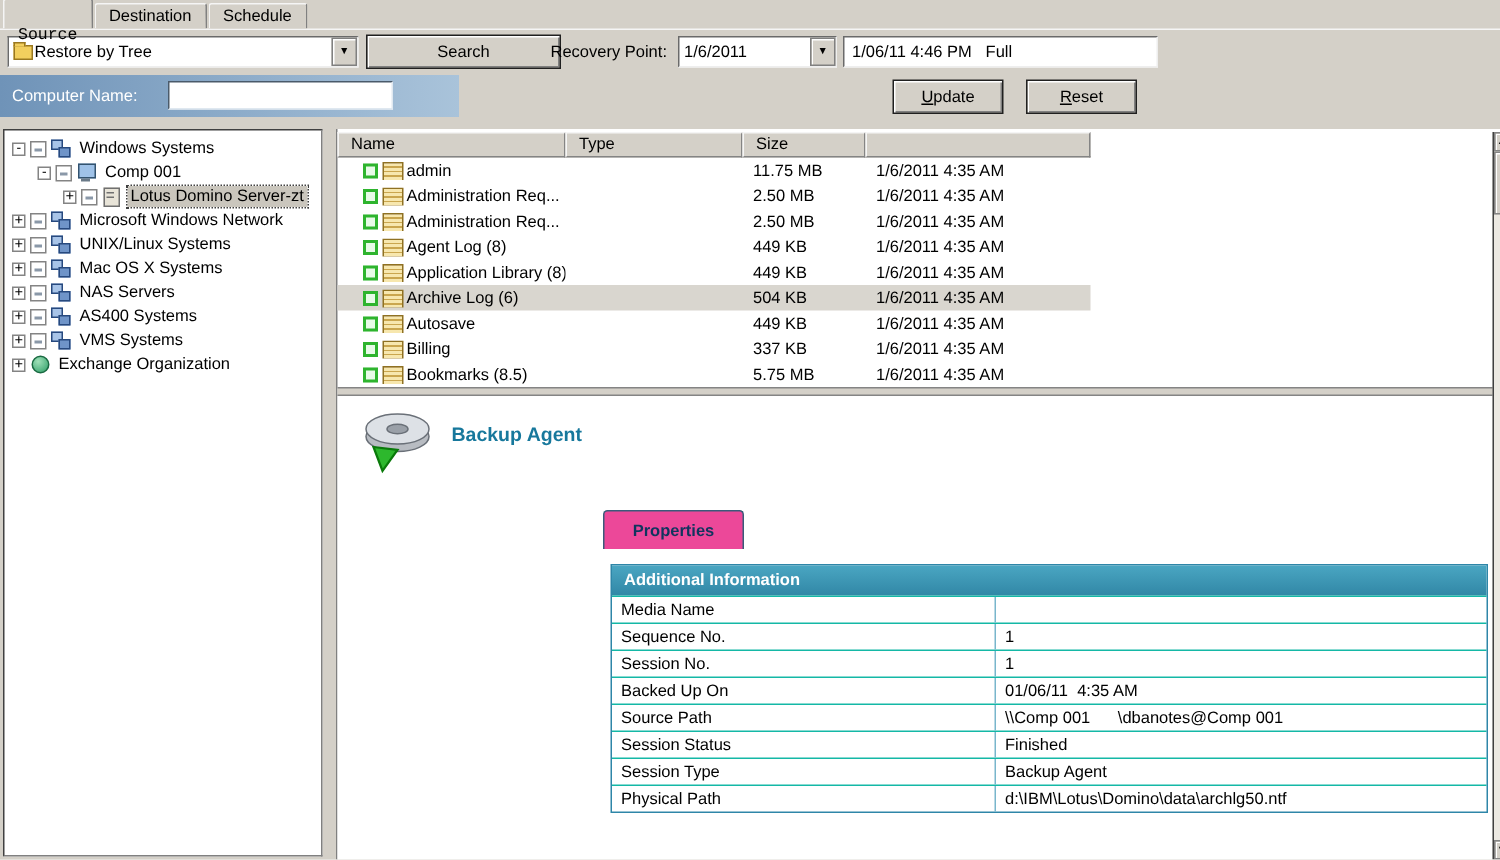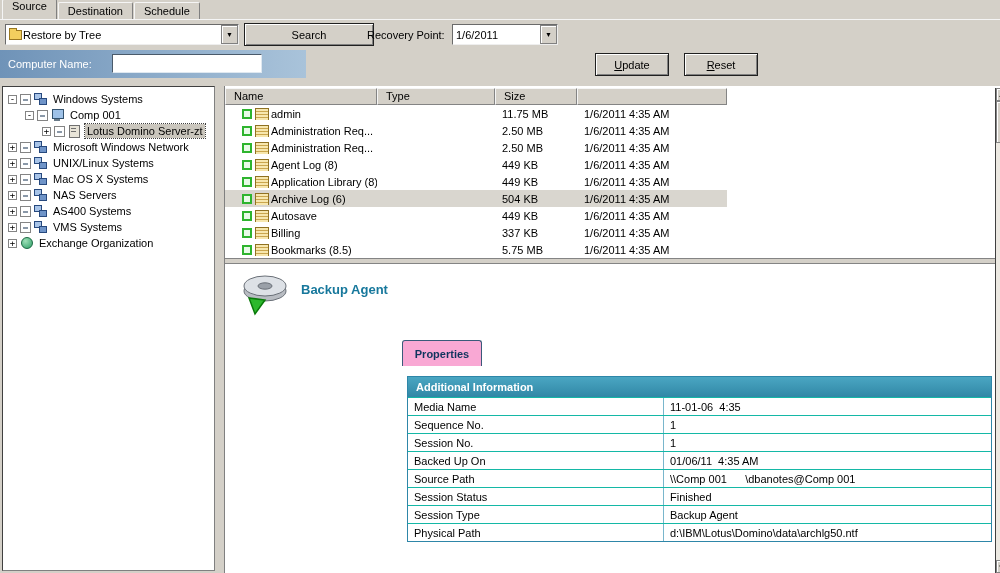--- a/index.html
+++ b/index.html
@@ -3,21 +3,21 @@
 <meta charset="utf-8">
 <style>
   *{margin:0;padding:0;box-sizing:border-box;}
   html,body{width:1000px;height:573px;}
   body{font-family:"Liberation Sans",sans-serif;font-size:11px;color:#000;background:#d4d0c8;overflow:hidden;}
   .app{position:relative;width:1000px;height:573px;background:#d4d0c8;}
 
   
   .tabbar{position:absolute;top:0;left:0;width:100%;height:20px;display:flex;align-items:flex-end;padding-left:2px;border-bottom:1px solid #f5f5f5;}
   .tab{height:17px;padding:2px 9px 0;background:#d4d0c8;border:1px solid #808080;border-bottom:none;border-top-color:#f5f5f5;border-left-color:#f5f5f5;margin-right:1px;border-radius:2px 2px 0 0;white-space:nowrap;}
-  .tab.active{height:20px;padding-top:0;position:relative;z-index:3;}
+  .tab.active{height:20px;padding-top:18px;position:relative;z-index:3;font-family:Liberation Mono, monospace;}
 
   
   .toolbar{position:absolute;top:20px;left:0;width:100%;height:30px;background:#d4d0c8;}
   .combo{position:absolute;display:flex;align-items:center;background:#fff;border:1px solid;border-color:#6a6a6a #eeeeee #eeeeee #6a6a6a;padding-left:3px;gap:1px;}
   .combo-arrow{margin-left:auto;width:17px;align-self:stretch;background:#d4d0c8;border:1px solid #808080;box-shadow:inset 1px 1px 0 #fff;display:flex;align-items:center;justify-content:center;font-size:7px;}
   #combo-restore{left:5px;top:4px;width:234px;height:21px;}
   #combo-date{left:452px;top:4px;width:106px;height:21px;}
   .btn{position:absolute;background:#d4d0c8;border:1px solid #202020;box-shadow:inset 1px 1px 0 #fff,inset -1px -1px 0 #808080;display:flex;align-items:center;justify-content:center;cursor:default;}
   #btn-search{left:244px;top:3px;width:130px;height:23px;}
   .lbl-recovery{position:absolute;left:367px;top:9px;white-space:nowrap;}
@@ -73,21 +73,21 @@
   
   .vscroll{position:absolute;top:2px;right:0;width:11px;height:485px;background:#ece9e2;display:flex;flex-direction:column;border-left:1px solid #404040;}
   .sarrow{height:13px;background:#d4d0c8;border:1px solid #848484;box-shadow:inset 1px 1px 0 #fff;font-size:6px;display:flex;align-items:center;justify-content:center;}
   .sthumb{height:42px;background:#d4d0c8;border:1px solid #848484;box-shadow:inset 1px 1px 0 #fff;}
   .sspace{flex:1;}
 
   
   .details{position:absolute;top:178px;left:0;width:771px;height:309px;background:#fff;}
   .bk-icon{position:absolute;left:14px;top:8px;}
   .bk-title{position:absolute;left:76px;top:18px;font-size:13px;font-weight:bold;color:#17789c;white-space:nowrap;}
-  .ptab{position:absolute;left:177px;top:76px;width:80px;height:26px;background:#f9a8d4;border:1px solid #3a5a7a;border-bottom:none;border-radius:3px 3px 0 0;display:flex;align-items:center;justify-content:center;font-weight:bold;color:#10355e;text-align:center;}
+  .ptab{position:absolute;left:177px;top:76px;width:94px;height:26px;background:#ec4899;border:1px solid #3a5a7a;border-bottom:none;border-radius:3px 3px 0 0;display:flex;align-items:center;justify-content:center;font-weight:bold;color:#10355e;text-align:center;}
   .dtable{position:absolute;left:182px;top:112px;width:585px;border:1px solid #2e86a8;background:#fff;}
   .dhead{height:20px;background:linear-gradient(#4aa6c2,#3187a6);color:#fff;font-weight:bold;display:flex;align-items:center;padding-left:8px;}
   .drow{display:grid;grid-template-columns:256px 1fr;height:18px;border-top:1px solid #14b8a6;}
   .drow>div{display:flex;align-items:center;padding-left:6px;white-space:pre;overflow:hidden;}
   .dlabel{border-right:1px solid #79b6cc;}
 </style>
 </head>
 <body>
 
 <div class="app">
@@ -105,20 +105,21 @@
       <span class="combo-arrow">▼</span>
     </div>
     <div class="btn" id="btn-search">
       <span>Search</span>
     </div>
     <span class="lbl-recovery">Recovery Point:</span>
     <div class="combo" id="combo-date">
       <span>1/6/2011</span>
       <span class="combo-arrow">▼</span>
     </div>
+    <div class="field" id="field-recovery">1/06/11 4:46 PM   Full</div>
   </div>
 
   <div class="comprow">
     <div class="bluebar"></div>
     <span class="clabel">Computer Name:</span>
     <input class="cinput" value="" style="">
     <div class="btn" id="btn-update">
       <span class="bl">Update</span>
     </div>
     <div class="btn" id="btn-reset">
@@ -300,21 +301,20 @@
           <ellipse cx="26" cy="14" rx="7" ry="3.2" fill="#9aa0a8" stroke="#6a7078"></ellipse>
           <polygon points="10,26 26,28 16,42" fill="#2db82d" stroke="#0a7a0a" stroke-width="1.5"></polygon>
         </svg>
       </div>
       <div class="bk-title">Backup Agent</div>
       <div class="ptab">Properties</div>
       <div class="dtable">
         <div class="dhead">Additional Information</div>
         <div class="drow">
           <div class="dlabel">Media Name</div>
-          <div class="dval">11-01-06  4:35</div>
         </div>
         <div class="drow">
           <div class="dlabel">Sequence No.</div>
           <div class="dval">1</div>
         </div>
         <div class="drow">
           <div class="dlabel">Session No.</div>
           <div class="dval">1</div>
         </div>
         <div class="drow">

